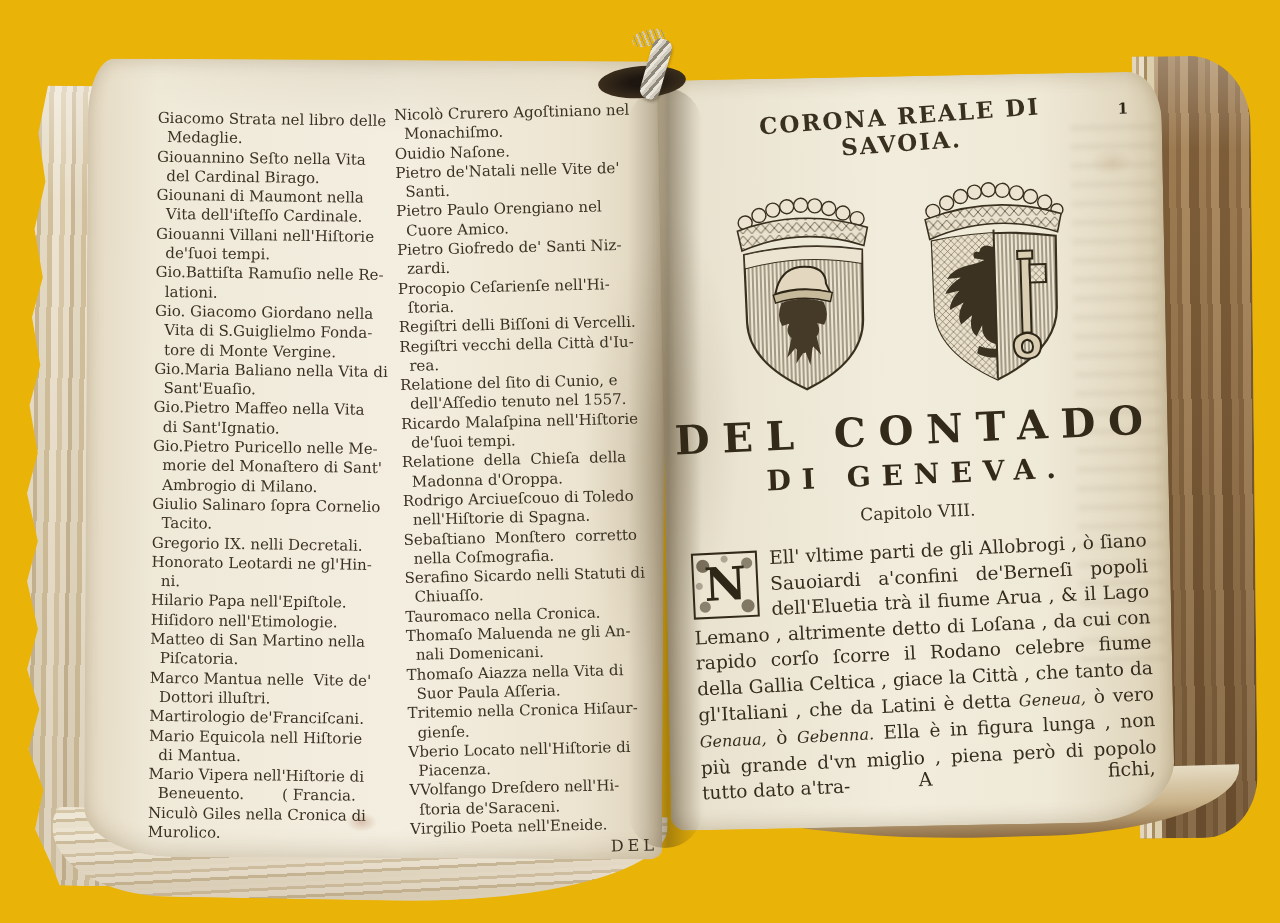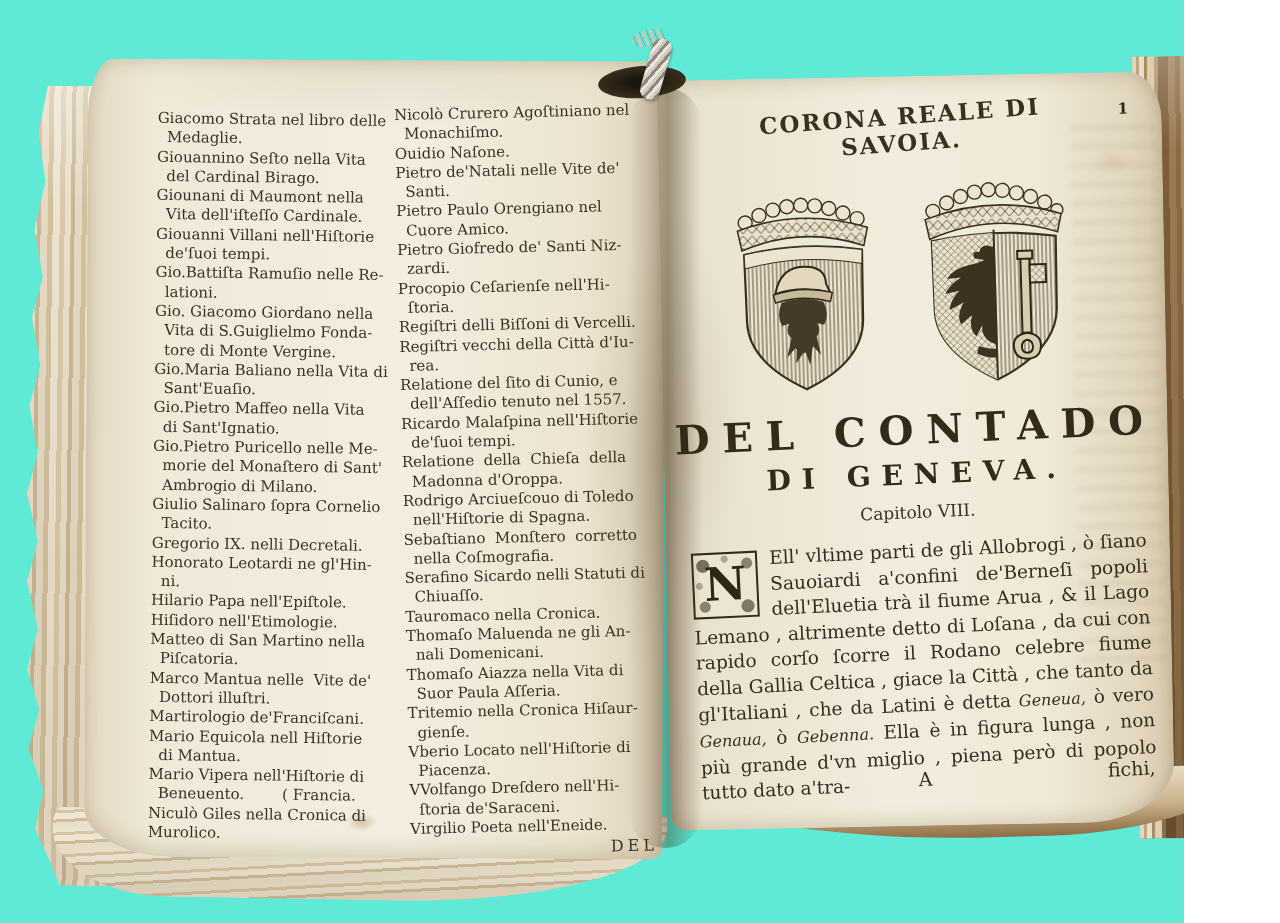--- a/index.html
+++ b/index.html
@@ -1,16 +1,16 @@
 <!DOCTYPE html>
 <html><head>
 <meta charset="utf-8">
 <style>
   html,body{margin:0;padding:0;background:#ffffff;}
-  .scene{position:relative;width:1184px;height:923px;background:#5eead4;overflow:hidden;
+  .scene{position:relative;width:1280px;height:923px;background:#eab308;overflow:hidden;
          font-family:"DejaVu Serif","Liberation Serif",serif;color:#332b1e;}
 
   
   .edges-left{position:absolute;left:22px;top:86px;width:128px;height:800px;z-index:1;
     transform:rotate(0.8deg);
     background:
       linear-gradient(180deg,rgba(255,255,255,.35),rgba(0,0,0,0) 15%,rgba(120,95,60,.12) 90%),
       repeating-linear-gradient(90deg,#d8c8a8 0 5px,#e9dfca 5px 11px,#c9b695 11px 15px,#e4dac4 15px 22px,#d2c09c 22px 27px,#ece3d0 27px 34px);
     clip-path:polygon(16% 0%,100% 0%,100% 100%,34% 100%,26% 97%,14% 93%,20% 88%,8% 83%,16% 78%,6% 73%,14% 68%,5% 62%,13% 57%,4% 51%,12% 46%,5% 40%,13% 35%,6% 29%,14% 24%,7% 18%,15% 12%,9% 6%);}
   .edges-bottom-left{position:absolute;left:52px;top:812px;width:615px;height:88px;z-index:1;

